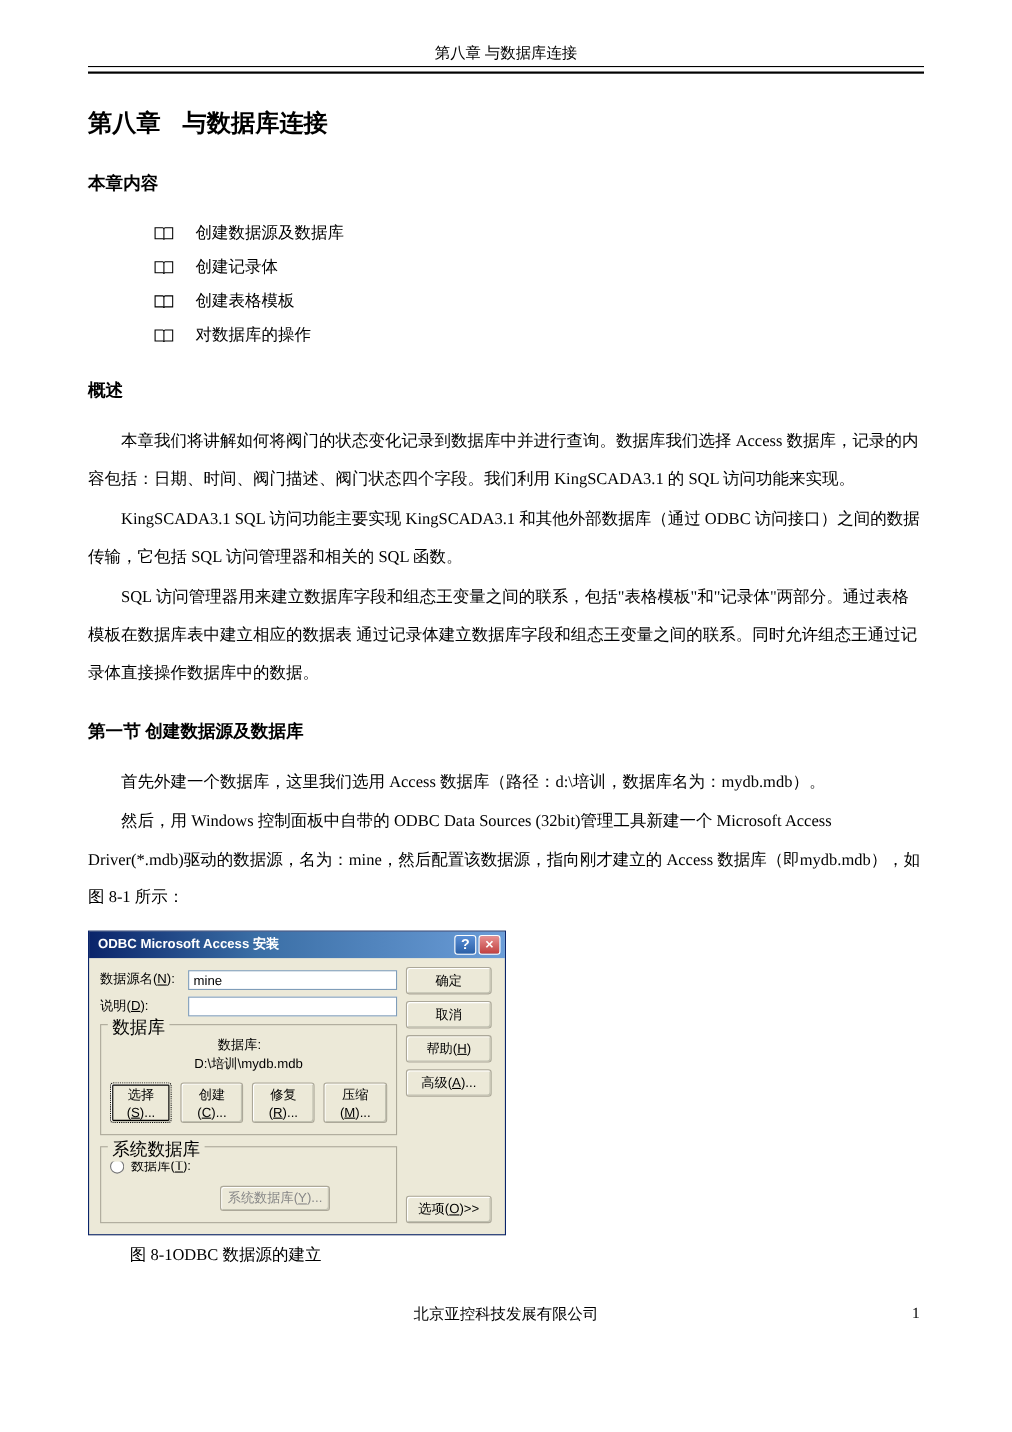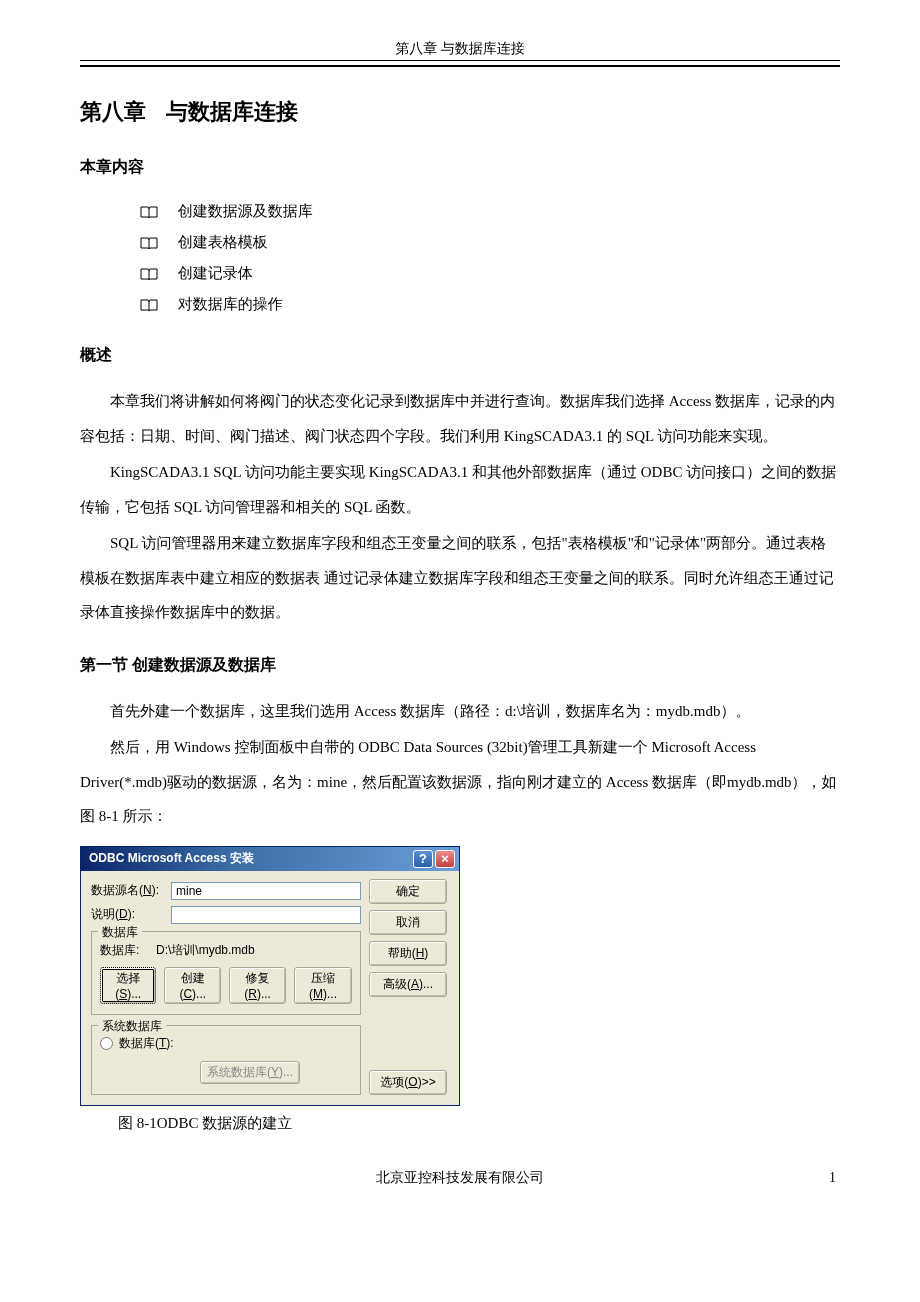--- a/index.html
+++ b/index.html
@@ -155,26 +155,27 @@
       padding: 6px 8px 10px 8px;
       margin-top: 4px;
       position: relative;
     }
     .fieldset-legend {
       position: absolute;
       top: -8px;
       left: 6px;
       background: #ece9d8;
       padding: 0 4px;
-      font-size: 12px;
+      font-size: 16px;
     }
     .db-path-row {
       display: flex;
       align-items: center;
       padding: 4px 0 8px 0;
+      flex-direction: column;
     }
     .db-path-label {
       width: 56px;
       font-size: 12px;
     }
     .db-path-value {
       font-size: 12px;
     }
     .btn-row {
       display: flex;
@@ -262,29 +263,29 @@
         </svg>
     </span>
     <span>创建数据源及数据库</span>
   </li>
   <li>
     <span class="book-icon">
       <svg width="18" height="13" viewBox="0 0 18 13">
           <path d="M1 1 L8 1 Q9 1 9 3 Q9 1 10 1 L17 1 L17 11 L10 11 Q9 11 9 12 Q9 11 8 11 L1 11 Z M9 3 L9 12" fill="none" stroke="#000" stroke-width="1"></path>
         </svg>
     </span>
-    <span>创建表格模板</span>
+    <span>创建记录体</span>
   </li>
   <li>
     <span class="book-icon">
       <svg width="18" height="13" viewBox="0 0 18 13">
           <path d="M1 1 L8 1 Q9 1 9 3 Q9 1 10 1 L17 1 L17 11 L10 11 Q9 11 9 12 Q9 11 8 11 L1 11 Z M9 3 L9 12" fill="none" stroke="#000" stroke-width="1"></path>
         </svg>
     </span>
-    <span>创建记录体</span>
+    <span>创建表格模板</span>
   </li>
   <li>
     <span class="book-icon">
       <svg width="18" height="13" viewBox="0 0 18 13">
           <path d="M1 1 L8 1 Q9 1 9 3 Q9 1 10 1 L17 1 L17 11 L10 11 Q9 11 9 12 Q9 11 8 11 L1 11 Z M9 3 L9 12" fill="none" stroke="#000" stroke-width="1"></path>
         </svg>
     </span>
     <span>对数据库的操作</span>
   </li>
 </ul>

